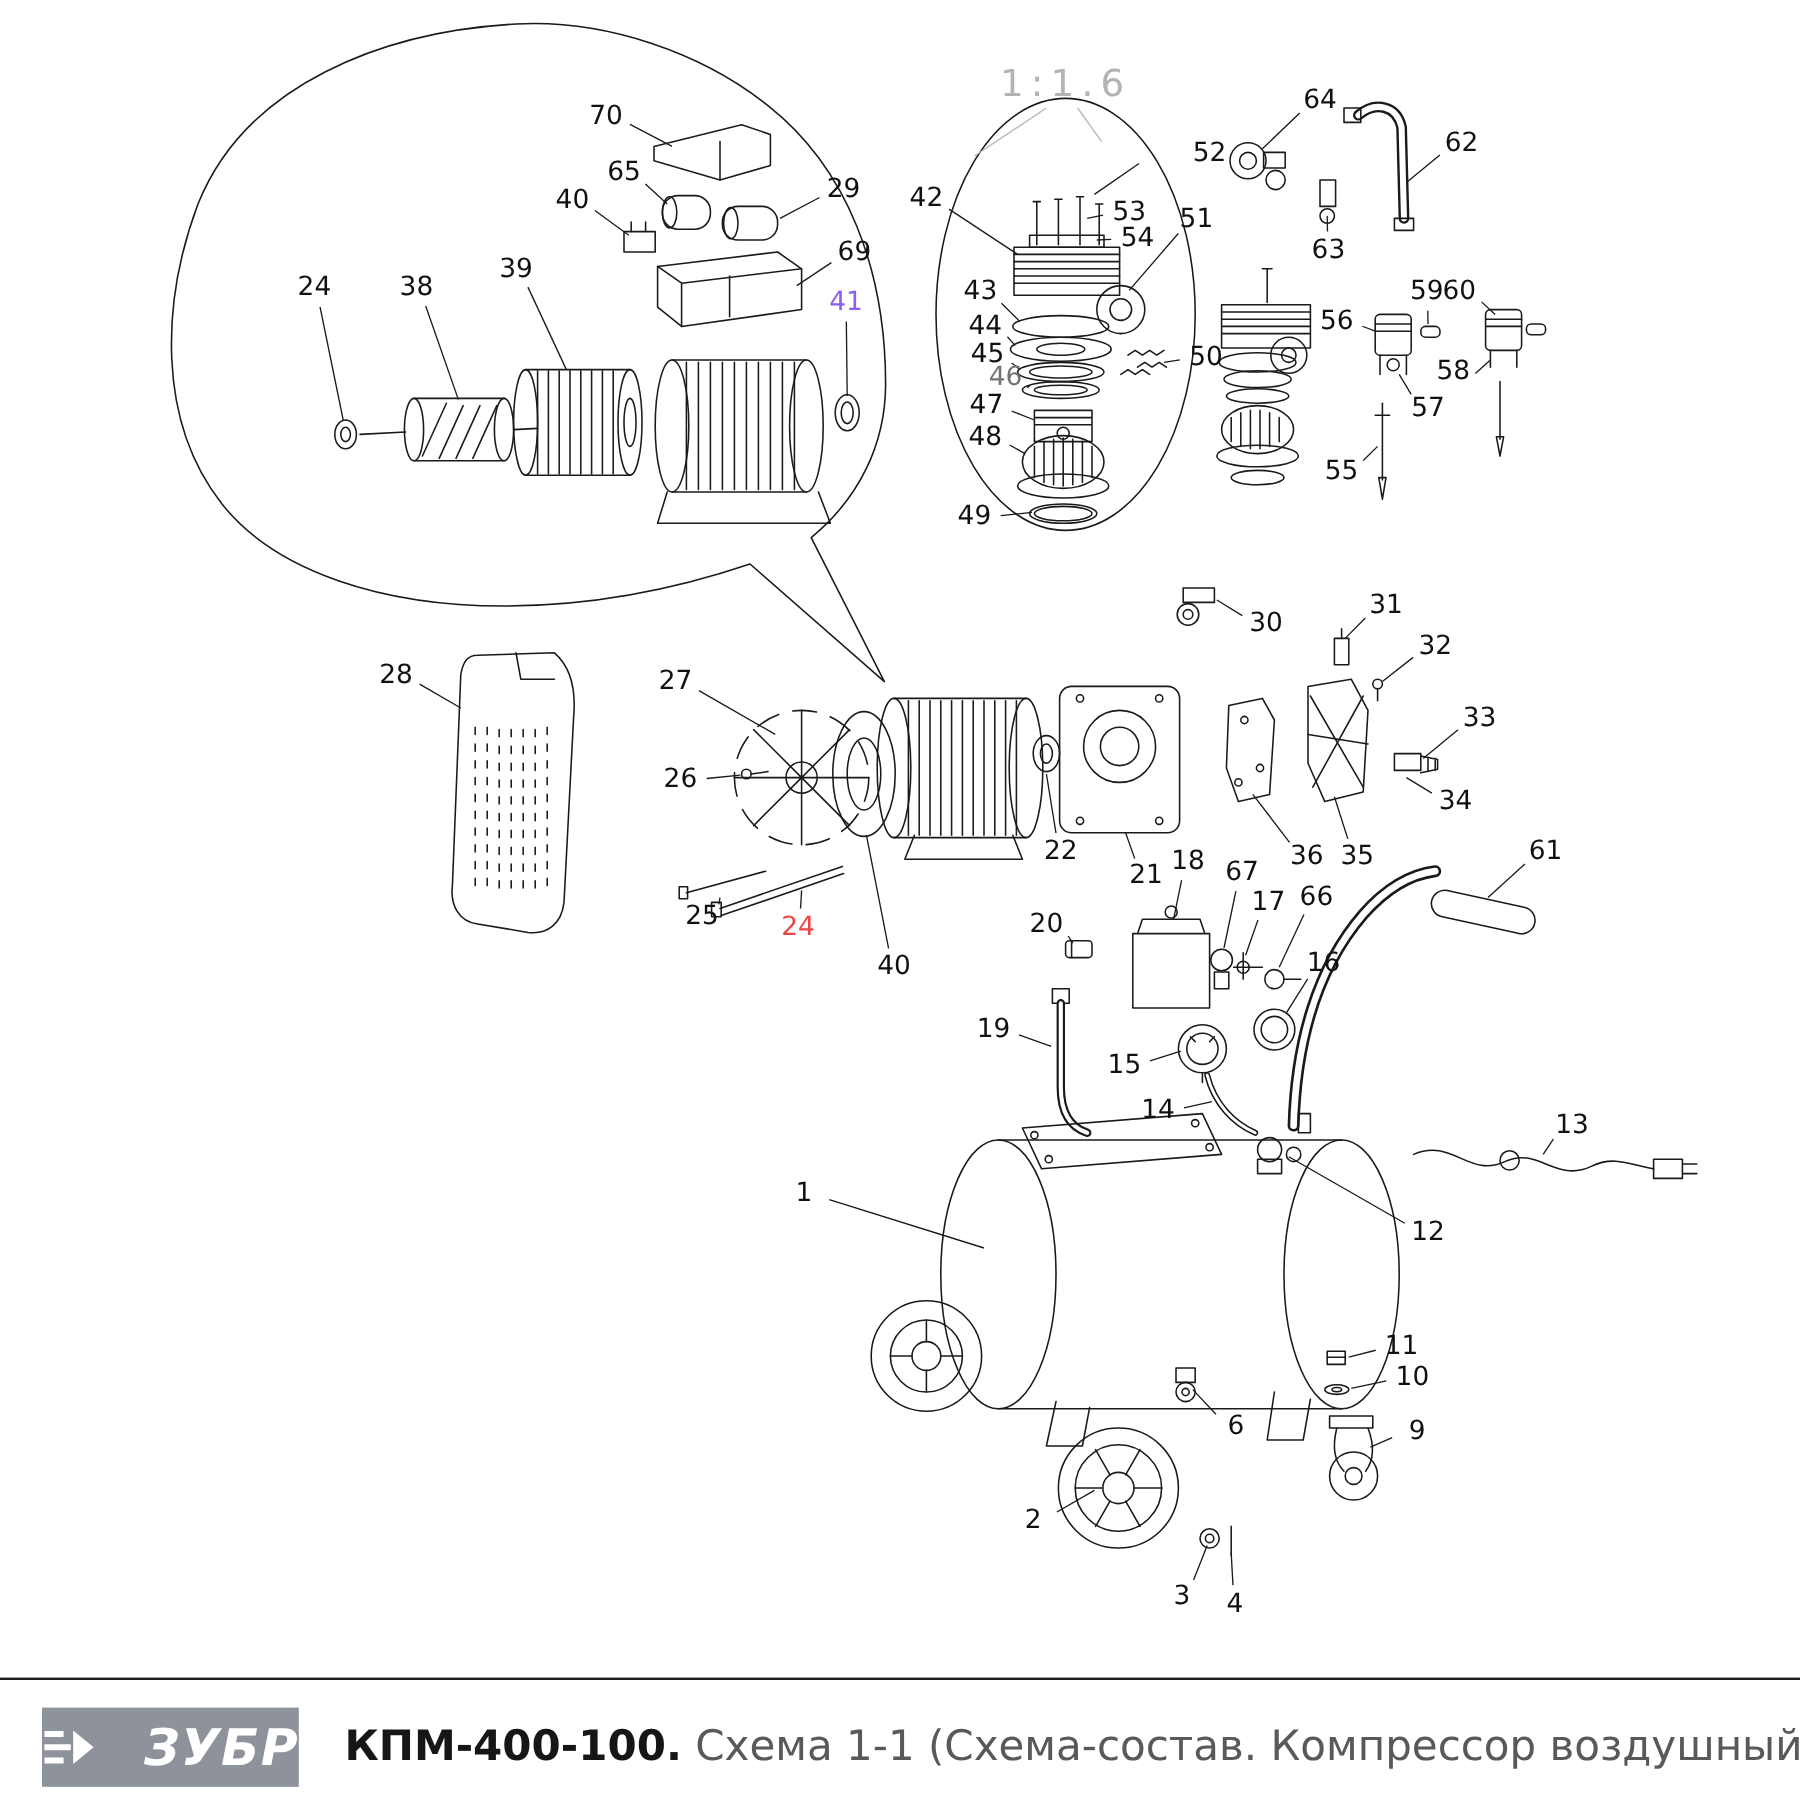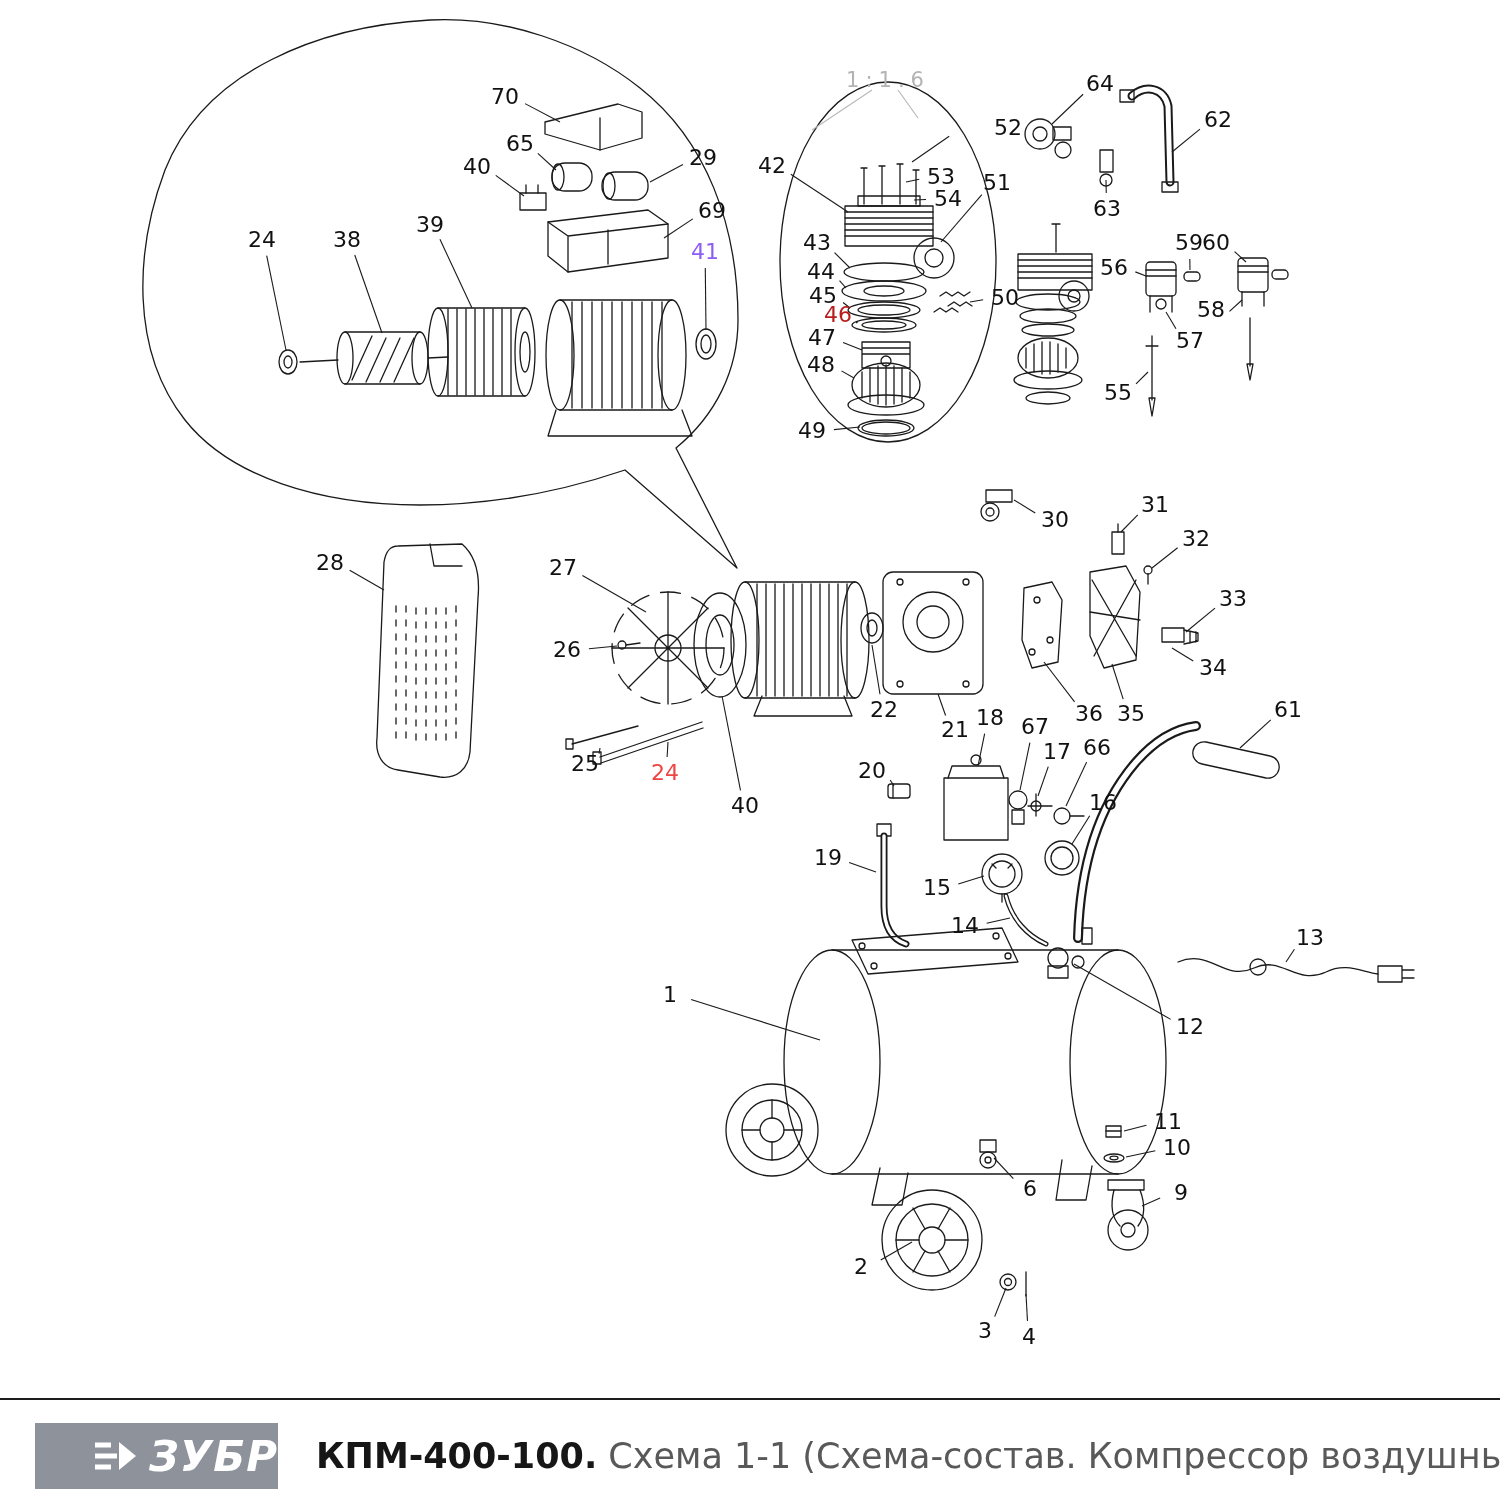--- a/index.html
+++ b/index.html
@@ -1,27 +1,27 @@
 <!DOCTYPE html>
 <html><head>
 <meta charset="utf-8">
 <style>
   html,body{margin:0;padding:0;background:#ffffff;}
   .page{position:relative;width:1500px;height:1500px;background:#ffffff;
         font-family:"DejaVu Sans", sans-serif;overflow:hidden;}
   .diagram-svg{position:absolute;left:0;top:0;}
   .part-label{position:absolute;transform:translate(-50%,-50%);
               font-size:22px;line-height:1;color:#111;white-space:nowrap;z-index:3;}
-  .scale-label{position:absolute;left:888px;top:68px;transform:translateX(-50%);
-               font-size:21px;letter-spacing:6px;z-index:3;}
+  .scale-label{position:absolute;left:888px;top:52px;transform:translateX(-50%);
+               font-size:31px;letter-spacing:6px;z-index:3;}
   .footer-rule{position:absolute;top:1398px;left:0;width:1500px;height:0;
                border-top:2px solid #1d1d1d;}
   .footer{position:absolute;top:1418px;left:35px;right:35px;height:76px;
           display:flex;align-items:center;gap:38px;}
-  .logo{width:243px;height:66px;display:flex;align-items:center;justify-content:flex-end;
+  .logo{width:214px;height:66px;display:flex;align-items:center;justify-content:space-between;
         gap:12px;color:#ffffff;font-weight:bold;font-style:italic;font-size:42px;
         letter-spacing:1px;flex:0 0 auto;}
   .title-line{font-size:35px;white-space:nowrap;}
   .model{font-weight:bold;color:#161616;}
   .subtitle{font-weight:normal;}
 </style>
 </head>
 <body>
 
 <div class="page">
@@ -358,21 +358,21 @@
     <div class="part-label" style="left: 347px; top: 240px; color: rgb(17, 17, 17);">38</div>
     <div class="part-label" style="left: 430px; top: 225px; color: rgb(17, 17, 17);">39</div>
     <div class="part-label" style="left: 772px; top: 166px; color: rgb(17, 17, 17);">42</div>
     <div class="part-label" style="left: 1008px; top: 128px; color: rgb(17, 17, 17);">52</div>
     <div class="part-label" style="left: 941px; top: 177px; color: rgb(17, 17, 17);">53</div>
     <div class="part-label" style="left: 948px; top: 199px; color: rgb(17, 17, 17);">54</div>
     <div class="part-label" style="left: 997px; top: 183px; color: rgb(17, 17, 17);">51</div>
     <div class="part-label" style="left: 817px; top: 243px; color: rgb(17, 17, 17);">43</div>
     <div class="part-label" style="left: 821px; top: 272px; color: rgb(17, 17, 17);">44</div>
     <div class="part-label" style="left: 823px; top: 296px; color: rgb(17, 17, 17);">45</div>
-    <div class="part-label" style="left: 838px; top: 315px; color: #b91c1c; text-align: center;">46</div>
+    <div class="part-label" style="left: 838px; top: 315px; color: #737373; text-align: center;">46</div>
     <div class="part-label" style="left: 822px; top: 338px; color: rgb(17, 17, 17);">47</div>
     <div class="part-label" style="left: 821px; top: 365px; color: rgb(17, 17, 17); text-align: center;">48</div>
     <div class="part-label" style="left: 812px; top: 431px; color: rgb(17, 17, 17);">49</div>
     <div class="part-label" style="left: 1005px; top: 298px; color: rgb(17, 17, 17);">50</div>
     <div class="part-label" style="left: 1100px; top: 84px; color: rgb(17, 17, 17);">64</div>
     <div class="part-label" style="left: 1218px; top: 120px; color: rgb(17, 17, 17);">62</div>
     <div class="part-label" style="left: 1107px; top: 209px; color: rgb(17, 17, 17);">63</div>
     <div class="part-label" style="left: 1189px; top: 243px; color: rgb(17, 17, 17);">59</div>
     <div class="part-label" style="left: 1216px; top: 243px; color: rgb(17, 17, 17);">60</div>
     <div class="part-label" style="left: 1114px; top: 268px; color: rgb(17, 17, 17);">56</div>

